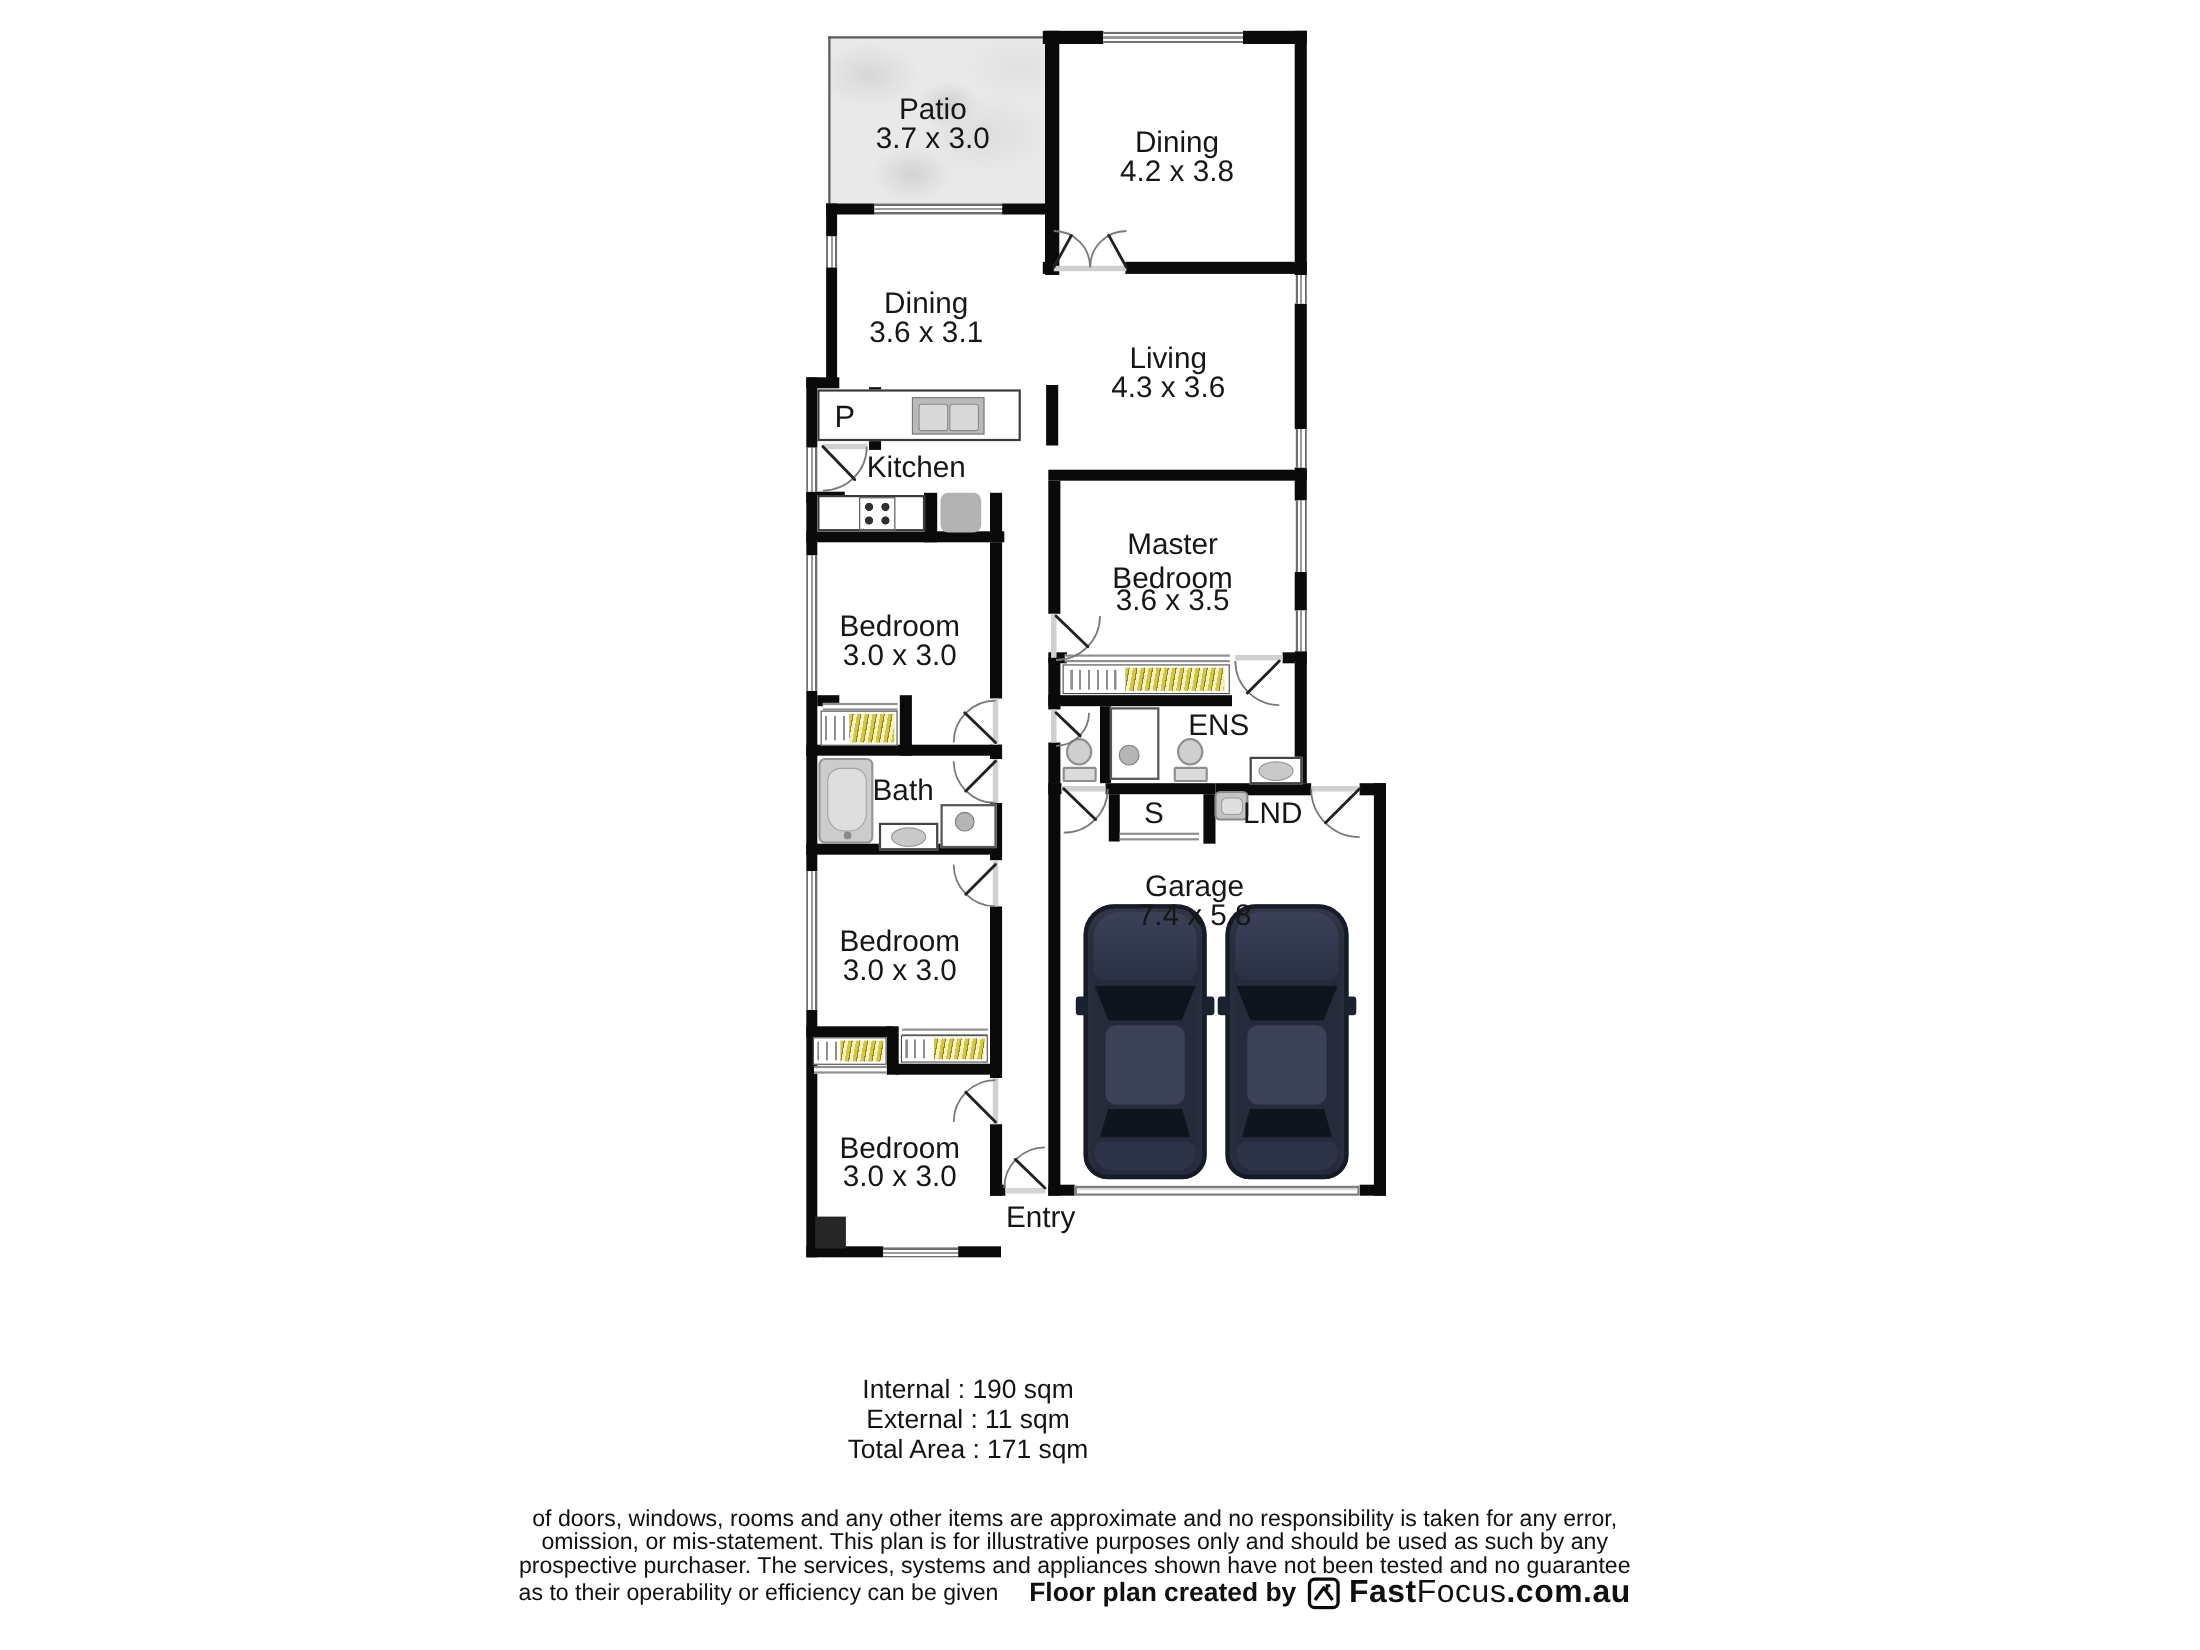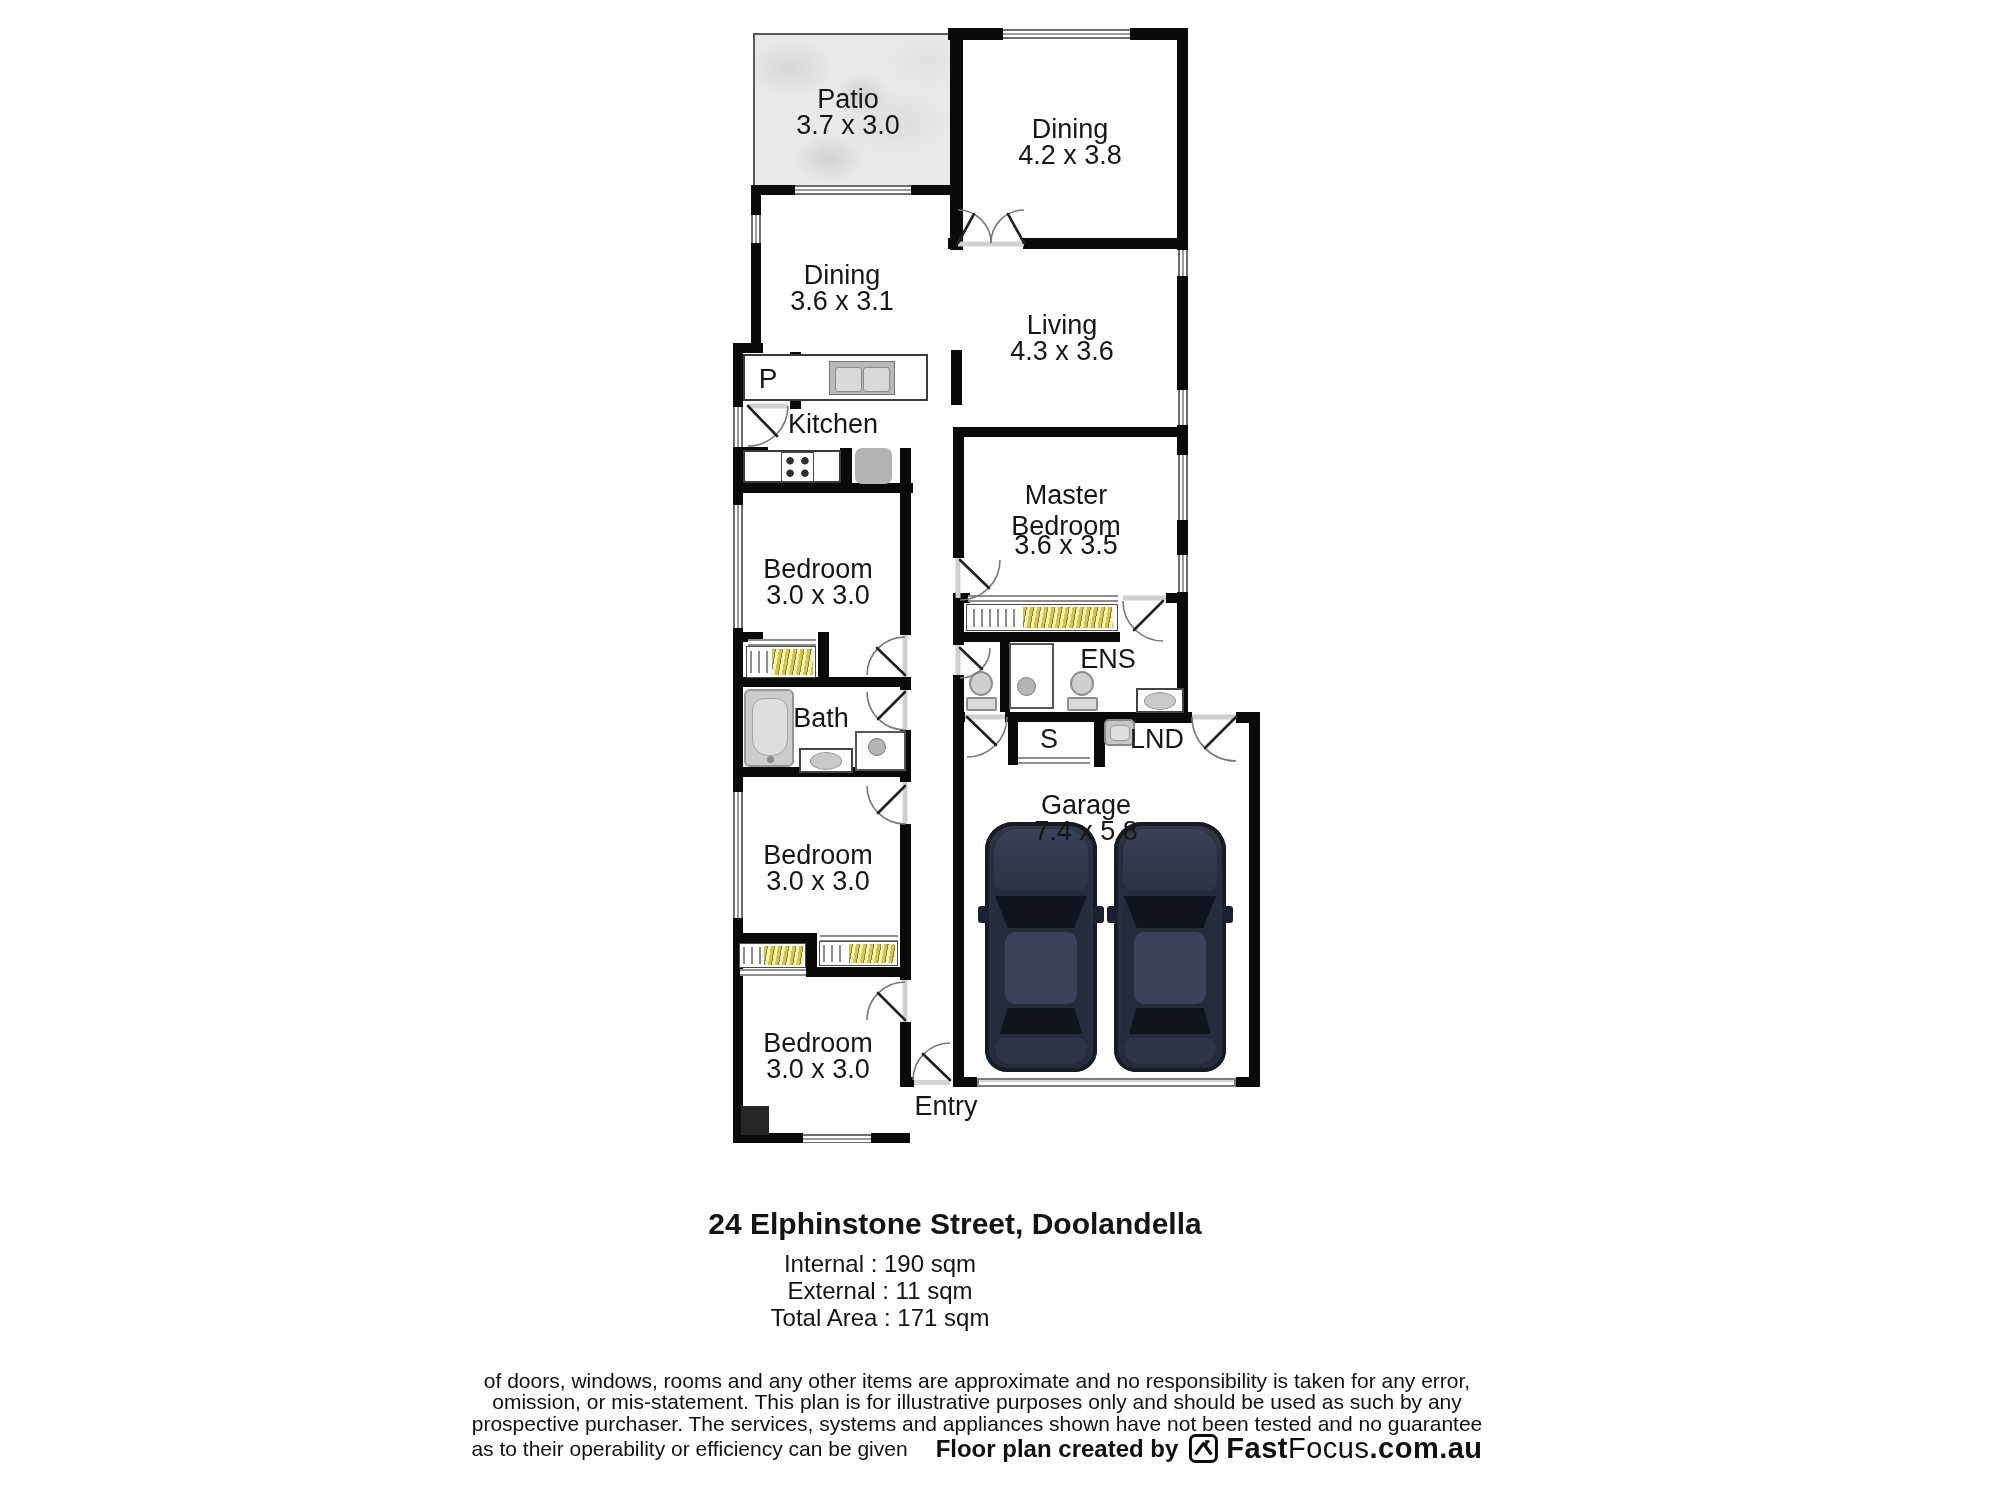--- a/index.html
+++ b/index.html
@@ -294,21 +294,20 @@
   <div class="lbl" style="left:1049px;top:740px">S</div>
   <div class="lbl" style="left:1157px;top:740px">LND</div>
   <div class="lbl" style="left:1086px;top:806px">Garage</div>
   <div class="lbl" style="left:1086px;top:832px">7.4 x 5.8</div>
   <div class="lbl" style="left:818px;top:856px">Bedroom</div>
   <div class="lbl" style="left:818px;top:882px">3.0 x 3.0</div>
   <div class="lbl" style="left:818px;top:1044px">Bedroom</div>
   <div class="lbl" style="left:818px;top:1070px">3.0 x 3.0</div>
   <div class="lbl" style="left:946px;top:1107px">Entry</div>
 
-  <div class="footer-title">24 Elphinstone Street, Doolandella</div>
   <div class="area-line" style="top:1264px">Internal : 190 sqm</div>
   <div class="area-line" style="top:1291px">External : 11 sqm</div>
   <div class="area-line" style="top:1318px">Total Area : 171 sqm</div>
 
   <div class="disc-line" style="top:1380.5px">of doors, windows, rooms and any other items are approximate and no responsibility is taken for any error,</div>
   <div class="disc-line" style="top:1402px">omission, or mis-statement. This plan is for illustrative purposes only and should be used as such by any</div>
   <div class="disc-line" style="top:1423.5px">prospective purchaser. The services, systems and appliances shown have not been tested and no guarantee</div>
   <div class="disc-line disc-last" style="top:1448px">
     <span>as to their operability or efficiency can be given</span>
     <span class="credit">Floor plan created by</span>

